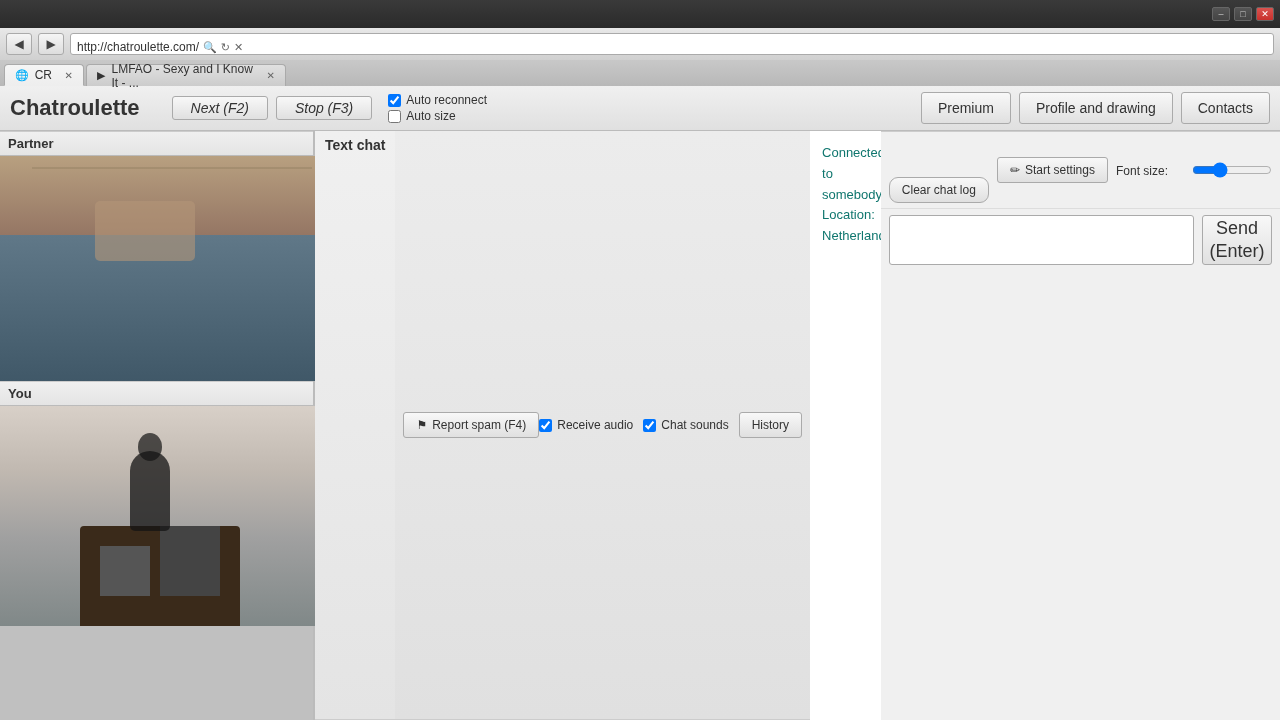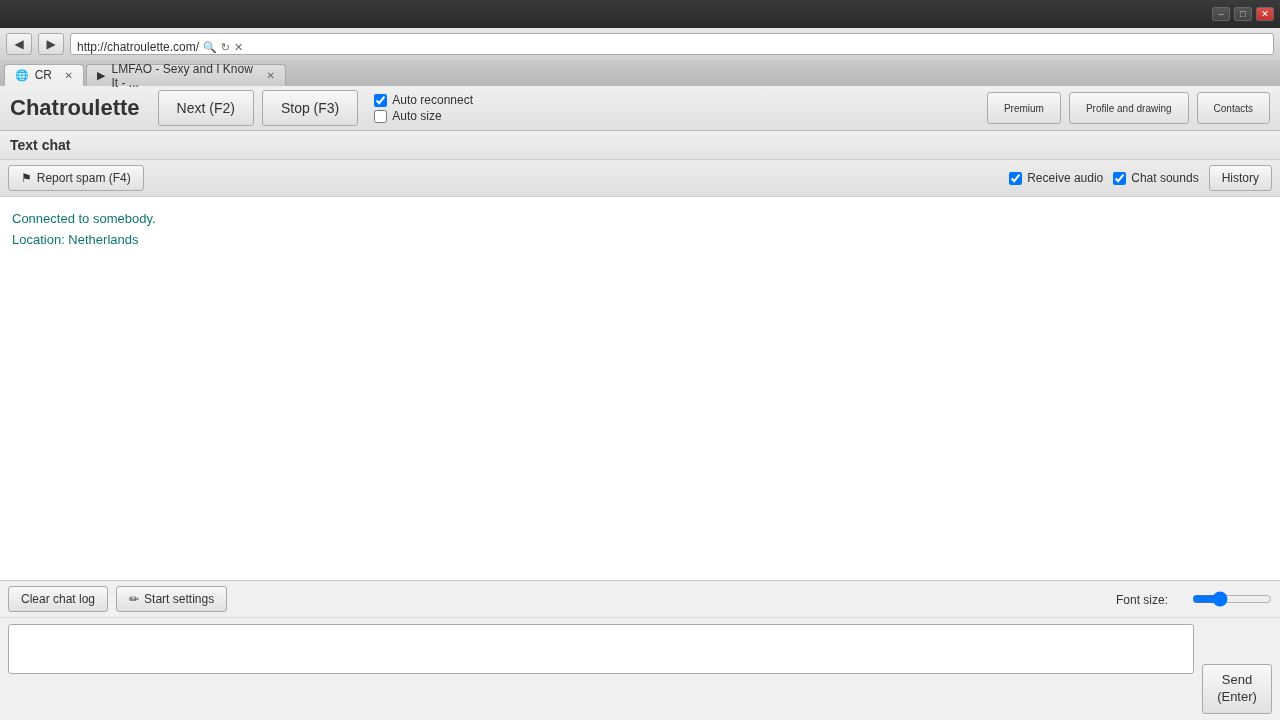--- a/index.html
+++ b/index.html
@@ -92,45 +92,46 @@
       display: flex;
       align-items: center;
       padding: 0 10px;
       gap: 8px;
       border-bottom: 1px solid #bbb;
     }
     .app-title {
       font-size: 22px;
       font-weight: bold;
       color: #333;
-      margin-right: 10px;
+      margin-right: 24px;
     }
     .toolbar-btn {
-      height: 36px;
+      height: 24px;
       padding: 0 18px;
       border: 1px solid #aaa;
       border-radius: 3px;
       background: linear-gradient(to bottom, #f8f8f8, #e0e0e0);
       font-size: 14px;
       cursor: pointer;
       color: #333;
+      font-style: italic;
     }
     .auto-options {
       display: flex; flex-direction: column; gap: 2px;
       margin-left: 8px;
     }
     .checkbox-row { display: flex; align-items: center; gap: 5px; font-size: 12px; color: #333; }
     .spacer { flex: 1; }
     .toolbar-btn-right {
       height: 32px;
       padding: 2px 16px;
       border: 1px solid #aaa;
       border-radius: 3px;
       background: linear-gradient(to bottom, #f8f8f8, #e0e0e0);
-      font-size: 10px;
+      font-size: 14px;
       cursor: pointer;
       color: #333;
     }
 
     
     .main-content {
       display: flex;
       height: calc(720px - 28px - 32px - 26px - 45px);
       background: #d4d4d4;
     }
@@ -173,21 +174,21 @@
     .partner-scene {
       width: 100%; height: 100%;
       background: linear-gradient(to bottom, #c8b090 0%, #a08060 40%, #607080 70%, #405060 100%);
       position: relative;
     }
 
     
     .right-panel {
       flex: 1;
       display: flex;
-      flex-direction: column;
+      flex-direction: row;
       background: #f5f5f5;
     }
     .chat-header {
       background: linear-gradient(to bottom, #f0f0f0, #e4e4e4);
       padding: 6px 10px;
       font-size: 14px;
       font-weight: bold;
       color: #333;
       border-bottom: 1px solid #ccc;
     }
@@ -239,25 +240,26 @@
     .chat-actions {
       display: flex; align-items: center;
       padding: 5px 8px;
       gap: 8px;
       border-bottom: 1px solid #ddd;
     }
     .clear-btn {
       height: 26px;
       padding: 0 12px;
       border: 1px solid #aaa;
-      border-radius: 3px;
+      border-radius: 9px;
       background: linear-gradient(to bottom, #f8f8f8, #e0e0e0);
       font-size: 12px;
       cursor: pointer;
       color: #333;
+      margin-top: 40px;
     }
     .draw-btn {
       height: 26px;
       padding: 0 12px;
       border: 1px solid #aaa;
       border-radius: 3px;
       background: linear-gradient(to bottom, #f8f8f8, #e0e0e0);
       font-size: 12px;
       cursor: pointer;
       color: #333;
@@ -285,25 +287,24 @@
       font-size: 13px;
       resize: none;
       outline: none;
     }
     .send-btn {
       width: 70px;
       height: 50px;
       border: 1px solid #aaa;
       border-radius: 3px;
       background: linear-gradient(to bottom, #f8f8f8, #e0e0e0);
-      font-size: 13px;
+      font-size: 18px;
       cursor: pointer;
       color: #333;
       line-height: 1.3;
-      margin-top: 40px;
     }
 
     
     ::-webkit-scrollbar { width: 8px; }
     ::-webkit-scrollbar-track { background: #e0e0e0; }
     ::-webkit-scrollbar-thumb { background: #aaa; border-radius: 4px; }
   </style>
 </head>
 <body>
 
@@ -354,20 +355,52 @@
     </label>
   </div>
   <div class="spacer"></div>
   <button class="toolbar-btn-right">Premium</button>
   <button class="toolbar-btn-right">Profile and drawing</button>
   <button class="toolbar-btn-right">Contacts</button>
 </div>
 
 <div class="main-content">
 
+  <div class="left-panel">
+
+    <div class="video-section">
+      <div class="video-label">Partner</div>
+      <div class="video-frame">
+        <div class="partner-scene">
+
+          <div style="position:absolute;top:0;left:0;right:0;height:40%;background:linear-gradient(to bottom,#b8a080,#907060);"></div>
+          <div style="position:absolute;top:35%;left:0;right:0;bottom:0;background:linear-gradient(to bottom,#607888,#405868);"></div>
+          <div style="position:absolute;top:20%;left:30%;width:100px;height:60px;background:rgba(180,150,120,0.6);border-radius:5px;"></div>
+          <div style="position:absolute;top:5%;left:10%;width:280px;height:2px;background:rgba(150,130,100,0.5);"></div>
+        </div>
+      </div>
+    </div>
+
+    <div class="video-section">
+      <div class="video-label">You</div>
+      <div class="video-frame" style="height:220px;">
+        <div class="video-placeholder-you">
+
+          <div style="position:absolute;top:0;left:0;right:0;bottom:0;background:linear-gradient(to bottom,#d8d0c8 0%,#c0b8b0 30%,#a0a0a0 60%,#808888 100%);"></div>
+
+          <div style="position:absolute;bottom:0;left:80px;width:160px;height:100px;background:#3a2a1a;border-radius:4px 4px 0 0;"></div>
+          <div style="position:absolute;bottom:30px;left:100px;width:50px;height:50px;background:#555;"></div>
+          <div style="position:absolute;bottom:30px;left:160px;width:60px;height:70px;background:#444;"></div>
+
+          <div style="position:absolute;bottom:95px;left:130px;width:40px;height:80px;background:rgba(20,20,20,0.75);border-radius:20px 20px 5px 5px;"></div>
+          <div style="position:absolute;bottom:165px;left:138px;width:24px;height:28px;background:rgba(20,20,20,0.7);border-radius:50%;"></div>
+        </div>
+      </div>
+    </div>
+  </div>
 
   <div class="right-panel">
     <div class="chat-header">Text chat</div>
 
     <div class="chat-toolbar">
       <button class="report-btn">
         <span>⚑</span>
         <span>Report spam (F4)</span>
       </button>
       <div class="chat-options">

